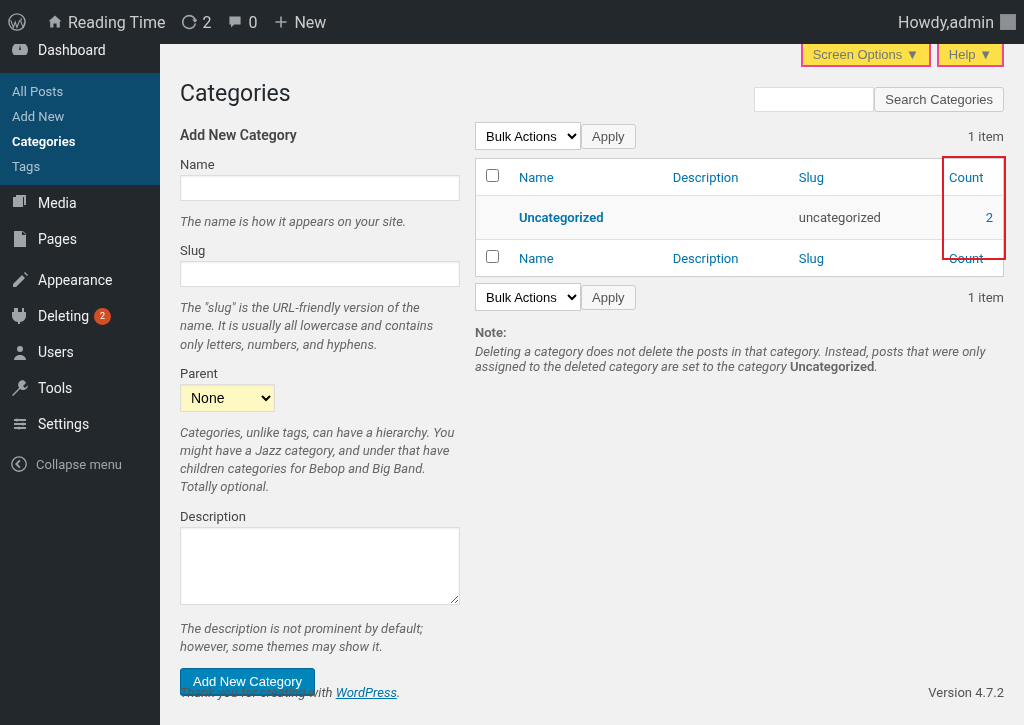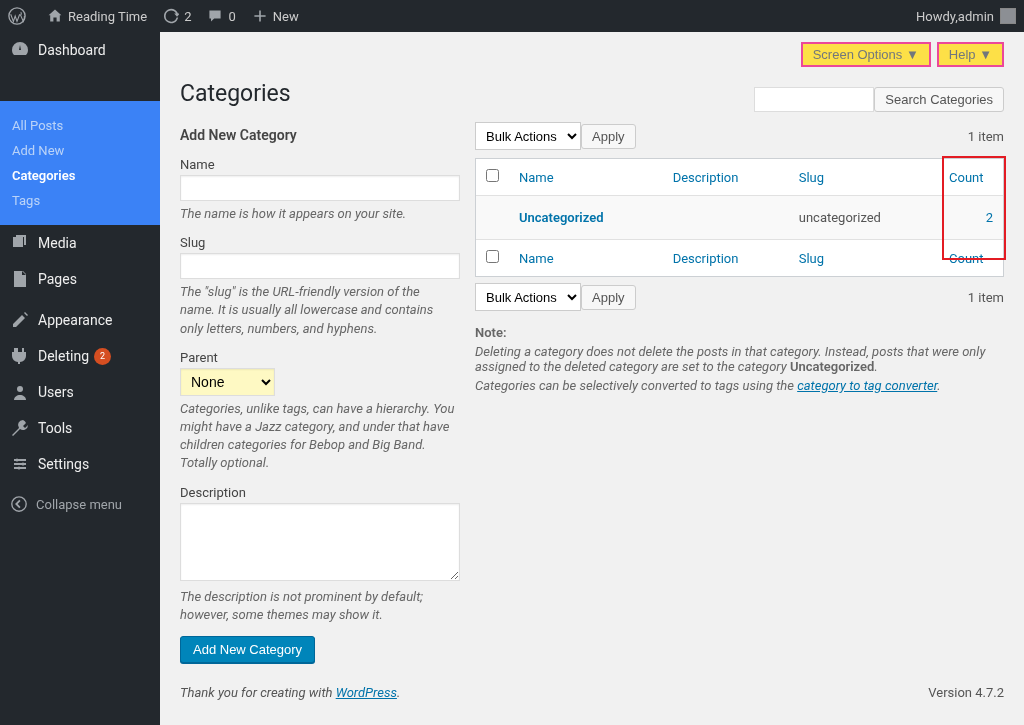--- a/index.html
+++ b/index.html
@@ -11,27 +11,27 @@
   width: 1024px;
   height: 725px;
   overflow: hidden;
 }
 a { color: #0073aa; text-decoration: none; }
 
 
 .adminbar {
   position: fixed;
   top: 0; left: 0; right: 0;
-  height: 32px;
+  height: 44px;
   background: #23282d;
   color: #eee;
   display: flex;
   align-items: center;
   justify-content: space-between;
-  font-size: 13px;
+  font-size: 16px;
   z-index: 100;
 }
 .adminbar-left, .adminbar-right { display: flex; align-items: center; }
 .adminbar-item {
   display: flex;
   align-items: center;
   height: 32px;
   padding: 0 8px;
   color: #ccc;
   cursor: pointer;
@@ -67,23 +67,22 @@
 .menu-item svg {
   width: 20px; height: 20px;
   margin-right: 8px;
   fill: #a0a5aa;
   flex-shrink: 0;
 }
 .menu-item.current svg { fill: #fff; }
 .menu-separator { height: 5px; }
 .submenu {
   list-style: none;
-  background: #3b82f6;
-  padding: 12px 0;
-  margin-top: 28px;
+  background: #0c4a6e;
+  padding: 6px 0;
 }
 .submenu-item {
   padding: 5px 12px;
   font-size: 13px;
   color: rgba(240,245,250,.7);
   cursor: pointer;
 }
 .submenu-item.current { color: #fff; font-weight: 600; }
 .badge {
   display: inline-block;
@@ -147,21 +146,21 @@
 .form-field label {
   display: block;
   font-size: 13px;
   margin-bottom: 3px;
 }
 .form-field .desc {
   font-style: italic;
   color: #666;
   font-size: 13px;
   line-height: 1.4;
-  margin-top: 4px;
+  margin-top: 12px;
 }
 .wide-input, .wide-text, .wide-select {
   width: 280px;
   border: 1px solid #ddd;
   background: #fff;
   padding: 4px 6px;
   font-size: 14px;
   box-shadow: inset 0 1px 2px rgba(0,0,0,.07);
 }
 .wide-select { height: 28px; background: #fef9c3; }
@@ -485,24 +484,20 @@
         </div>
         <div class="tablenav-pages">1 item</div>
       </div>
 
       <div class="notes">
         <p><b>Note:</b></p>
         <p>
           <span>Deleting a category does not delete the posts in that category. Instead, posts that were only assigned to the deleted category are set to the category </span>
           <b>Uncategorized</b><span>.</span>
         </p>
-        <p>
-          <span>Categories can be selectively converted to tags using the </span>
-          <a class="link">category to tag converter</a><span>.</span>
-        </p>
       </div>
     </div>
   </div>
 </div>
 
 <div class="footer">
   <span>
     <span>Thank you for creating with </span>
     <a style="text-decoration:underline;">WordPress</a>.
   </span>

